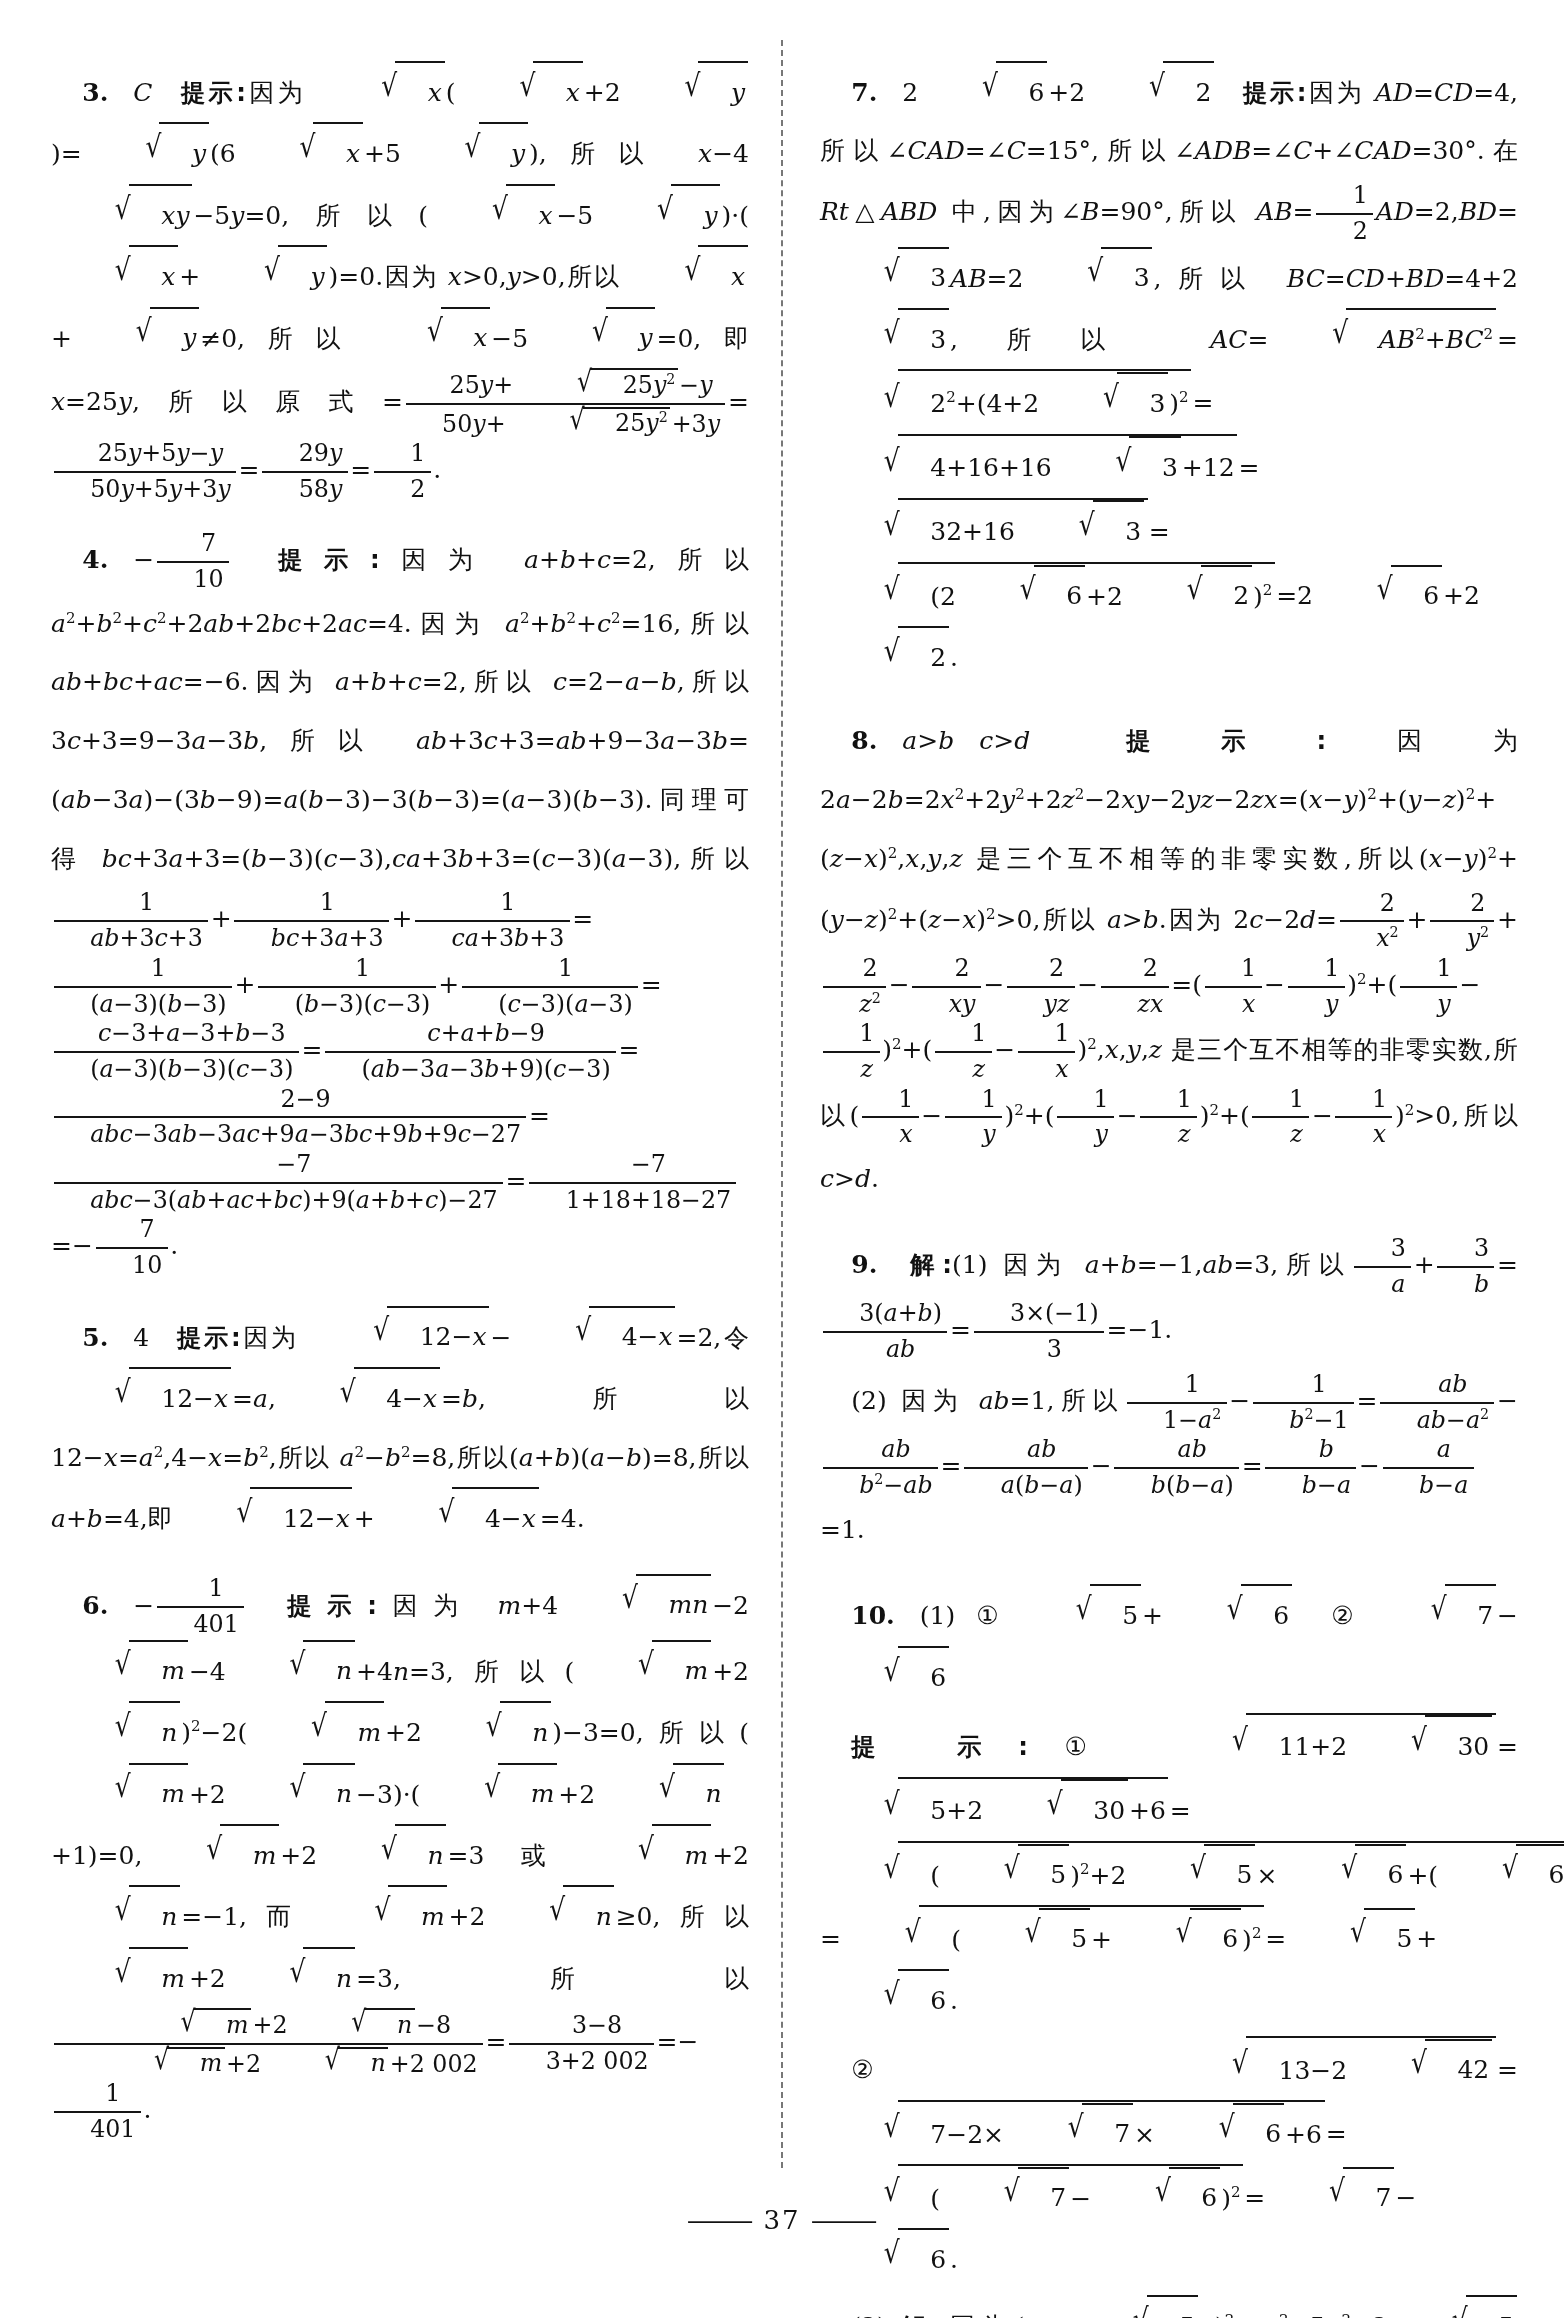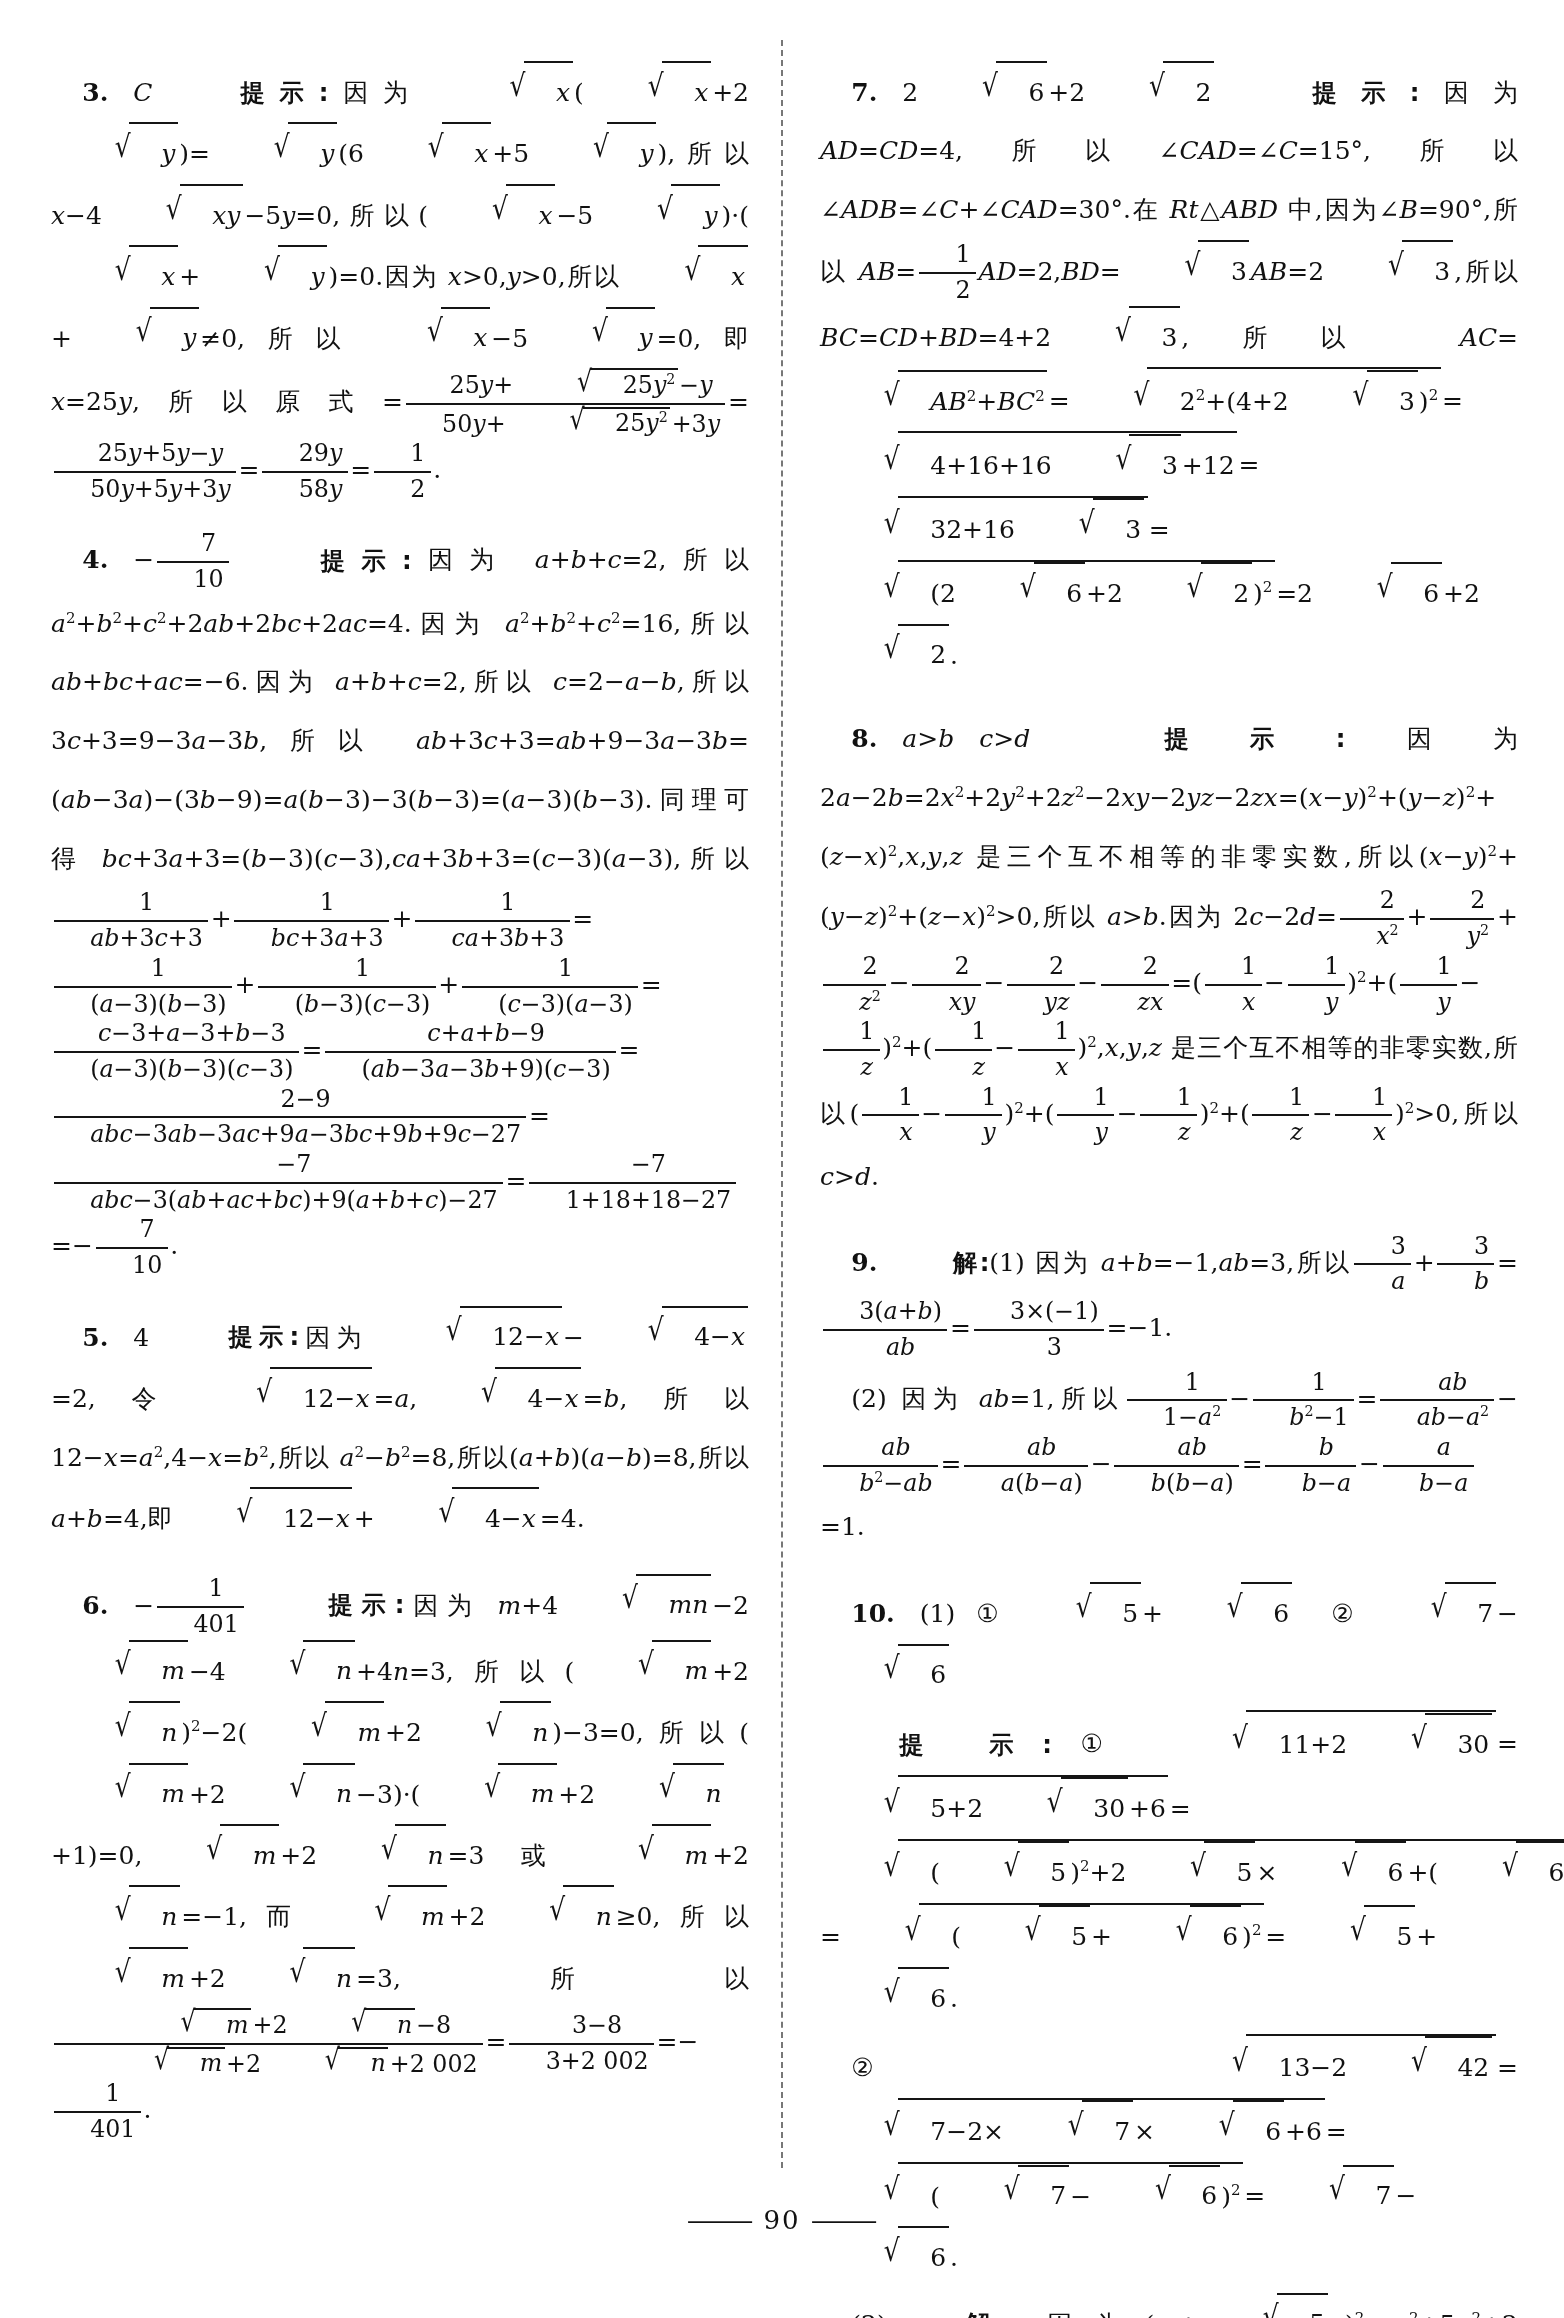--- a/index.html
+++ b/index.html
@@ -25,21 +25,21 @@
     width:0;
   }
   .item{margin-bottom:25px;}
   .para{
     text-align:justify;
     text-indent:1.25em;
     line-height:2.35;
     margin:0 0 5.3px 0;
   }
   .bd{font-weight:700;}
-  .hd{font-weight:700;font-family:"DejaVu Sans","Liberation Sans",sans-serif;font-size:0.97em;margin-left:48px;}
+  .hd{font-weight:700;font-family:"DejaVu Sans","Liberation Sans",sans-serif;font-size:0.97em;}
   i{font-style:italic;}
   sup{font-size:0.6em;vertical-align:super;line-height:1;}
   .frac{
     display:inline-block;
     vertical-align:middle;
     text-align:center;
     line-height:1.25;
     margin:0 2.6px;
     font-size:0.95em;
   }
@@ -93,17 +93,17 @@
       </div>
       <div class="item">
         <div class="para"><span class="bd">10.</span> (1) ①<span class="sqrt"><span class="rad">√</span><span class="radicand">5</span></span>+<span class="sqrt"><span class="rad">√</span><span class="radicand">6</span></span> ②<span class="sqrt"><span class="rad">√</span><span class="radicand">7</span></span>−<span class="sqrt"><span class="rad">√</span><span class="radicand">6</span></span></div>
         <div class="para"><span class="hd">提 示:</span>① <span class="sqrt"><span class="rad">√</span><span class="radicand">11+2<span class="sqrt"><span class="rad">√</span><span class="radicand">30</span></span></span></span>=<span class="sqrt"><span class="rad">√</span><span class="radicand">5+2<span class="sqrt"><span class="rad">√</span><span class="radicand">30</span></span>+6</span></span>=<span class="sqrt"><span class="rad">√</span><span class="radicand">(<span class="sqrt"><span class="rad">√</span><span class="radicand">5</span></span>)<sup>2</sup>+2<span class="sqrt"><span class="rad">√</span><span class="radicand">5</span></span>×<span class="sqrt"><span class="rad">√</span><span class="radicand">6</span></span>+(<span class="sqrt"><span class="rad">√</span><span class="radicand">6</span></span>)</span></span>=<span class="sqrt"><span class="rad">√</span><span class="radicand">(<span class="sqrt"><span class="rad">√</span><span class="radicand">5</span></span>+<span class="sqrt"><span class="rad">√</span><span class="radicand">6</span></span>)<sup>2</sup></span></span>=<span class="sqrt"><span class="rad">√</span><span class="radicand">5</span></span>+<span class="sqrt"><span class="rad">√</span><span class="radicand">6</span></span>.</div>
         <div class="para">②<span class="sqrt"><span class="rad">√</span><span class="radicand">13−2<span class="sqrt"><span class="rad">√</span><span class="radicand">42</span></span></span></span>=<span class="sqrt"><span class="rad">√</span><span class="radicand">7−2×<span class="sqrt"><span class="rad">√</span><span class="radicand">7</span></span>×<span class="sqrt"><span class="rad">√</span><span class="radicand">6</span></span>+6</span></span>=<span class="sqrt"><span class="rad">√</span><span class="radicand">(<span class="sqrt"><span class="rad">√</span><span class="radicand">7</span></span>−<span class="sqrt"><span class="rad">√</span><span class="radicand">6</span></span>)<sup>2</sup></span></span>=<span class="sqrt"><span class="rad">√</span><span class="radicand">7</span></span>−<span class="sqrt"><span class="rad">√</span><span class="radicand">6</span></span>.</div>
         <div class="para">(2) <span class="hd">解:</span>因为(<i>m</i>+<span class="sqrt"><span class="rad">√</span><span class="radicand">5</span></span><i>n</i>)<sup>2</sup>=<i>m</i><sup>2</sup>+5<i>n</i><sup>2</sup>+2<span class="sqrt"><span class="rad">√</span><span class="radicand">5</span></span>=+6,所以因为 ,</div>
       </div>
     </div>
   <div class="footer">
     <span class="fdash">—</span>
-    <span class="pnum">90</span>
+    <span class="pnum">37</span>
     <span class="fdash">—</span>
   </div>
 </div>
 
 
 </body></html>

